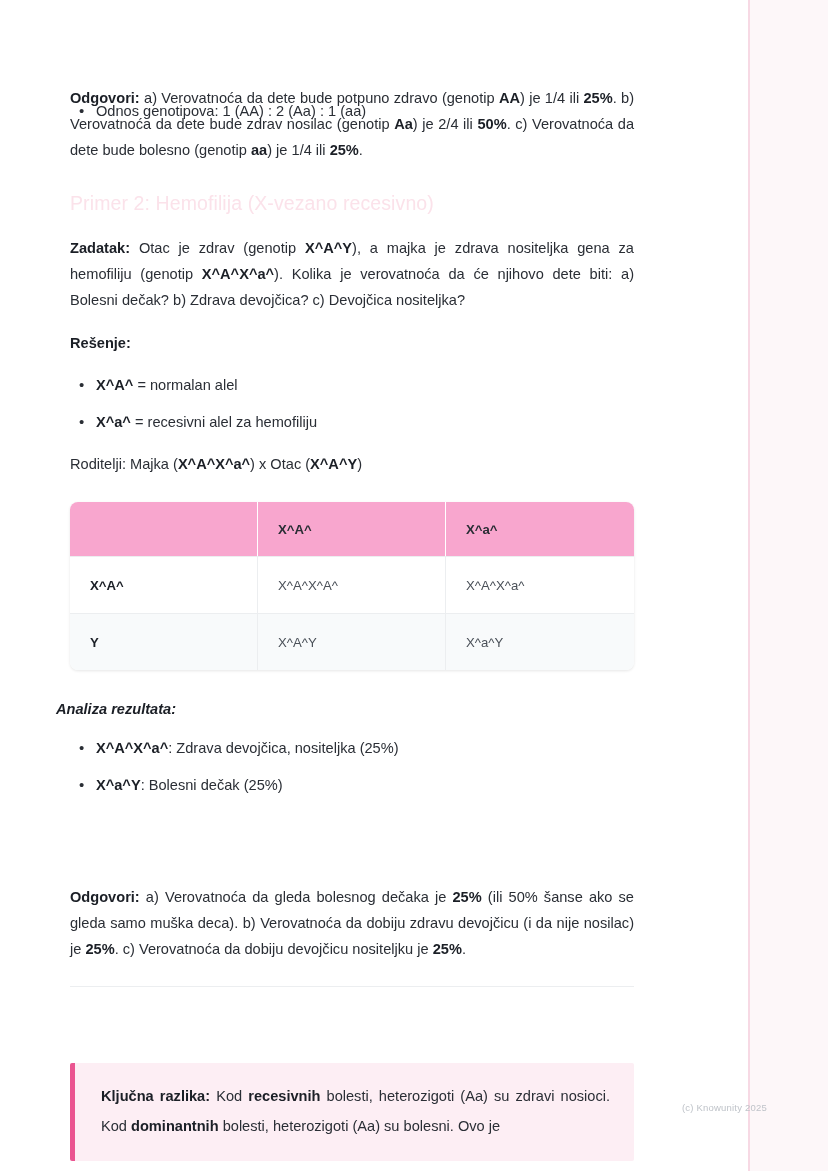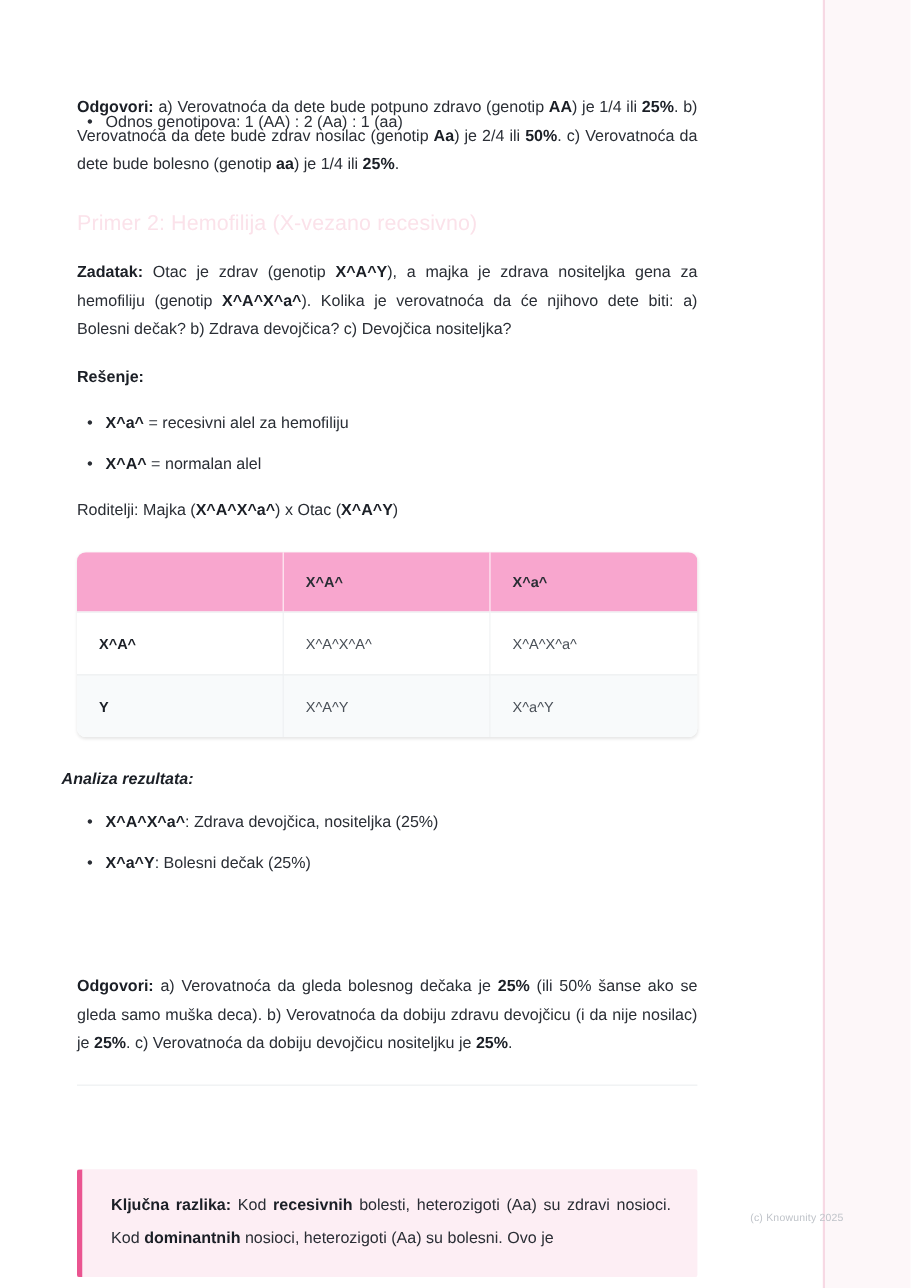--- a/index.html
+++ b/index.html
@@ -209,22 +209,22 @@
   <div class="b-zadatak">
     <p class="para"><b>Zadatak:</b><span> Otac je zdrav (genotip </span><b>X^A^Y</b><span>), a majka je zdrava nositeljka gena za hemofiliju (genotip </span><b>X^A^X^a^</b><span>). Kolika je verovatnoća da će njihovo dete biti: a) Bolesni dečak? b) Zdrava devojčica? c) Devojčica nositeljka?</span></p>
   </div>
 
   <div class="b-resenje">
     <h3 class="sub-title">Rešenje:</h3>
   </div>
 
   <div class="b-alleles">
     <ul class="bullets">
+      <li><b>X^A^</b><span> = normalan alel</span></li>
       <li><b>X^a^</b><span> = recesivni alel za hemofiliju</span></li>
-      <li><b>X^A^</b><span> = normalan alel</span></li>
     </ul>
   </div>
 
   <div class="b-roditelji">
     <p class="para nojust"><span>Roditelji: Majka (</span><b>X^A^X^a^</b><span>) x Otac (</span><b>X^A^Y</b><span>)</span></p>
   </div>
 
   <div class="b-table">
     <table class="punnett">
       <thead>
@@ -264,19 +264,19 @@
     <p class="para"><b>Odgovori:</b><span> a) Verovatnoća da gleda bolesnog dečaka je </span><b>25%</b><span> (ili 50% šanse ako se gleda samo muška deca). b) Verovatnoća da dobiju zdravu devojčicu (i da nije nosilac) je </span><b>25%</b><span>. c) Verovatnoća da dobiju devojčicu nositeljku je </span><b>25%</b><span>.</span></p>
   </div>
 
   <div class="b-divider">
     <hr class="divider">
   </div>
 
 
   <div class="b-callout">
     <div class="callout">
-      <p><b>Ključna razlika:</b><span> Kod </span><b>recesivnih</b><span> bolesti, heterozigoti (Aa) su zdravi nosioci. Kod </span><b>dominantnih</b><span> nosioci, heterozigoti (Aa) su bolesni. Ovo je</span></p>
+      <p><b>Ključna razlika:</b><span> Kod </span><b>recesivnih</b><span> bolesti, heterozigoti (Aa) su zdravi nosioci. Kod </span><b>dominantnih</b><span> bolesti, heterozigoti (Aa) su bolesni. Ovo je</span></p>
     </div>
   </div>
 
   <div class="watermark">(c) Knowunity 2025</div>
 
 </div>
 
 </body></html>

